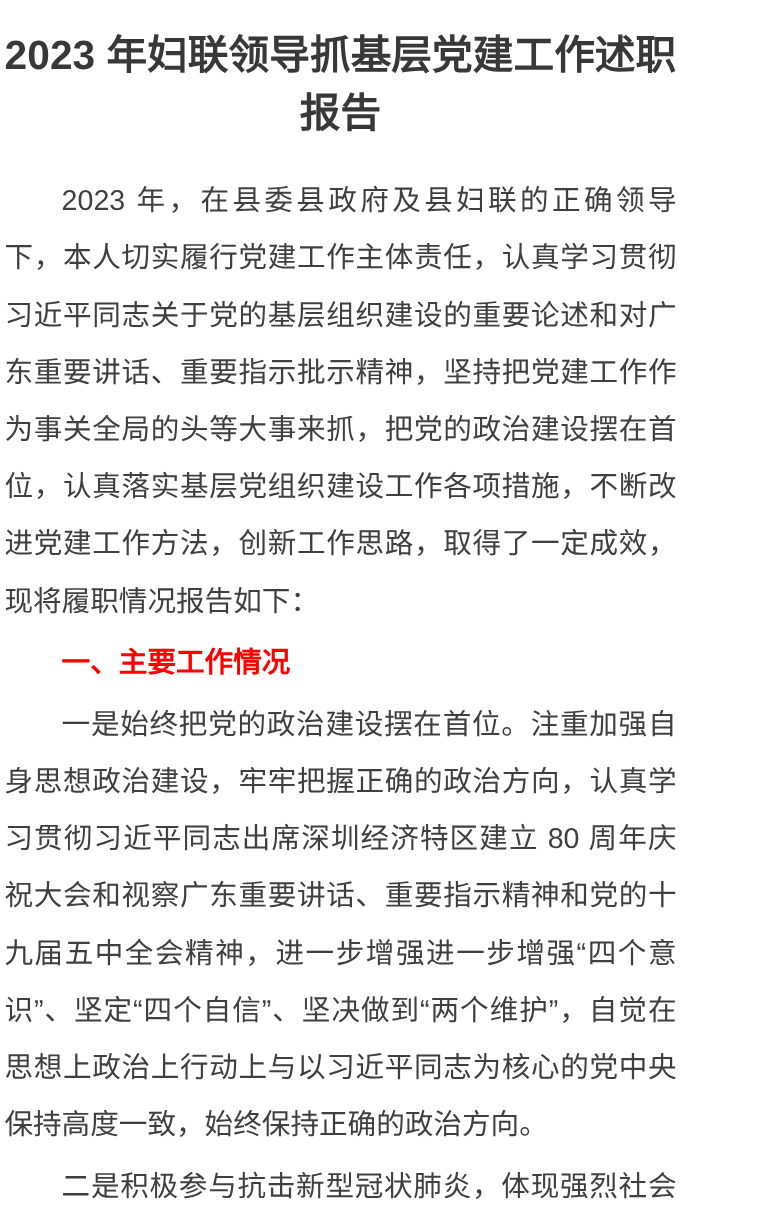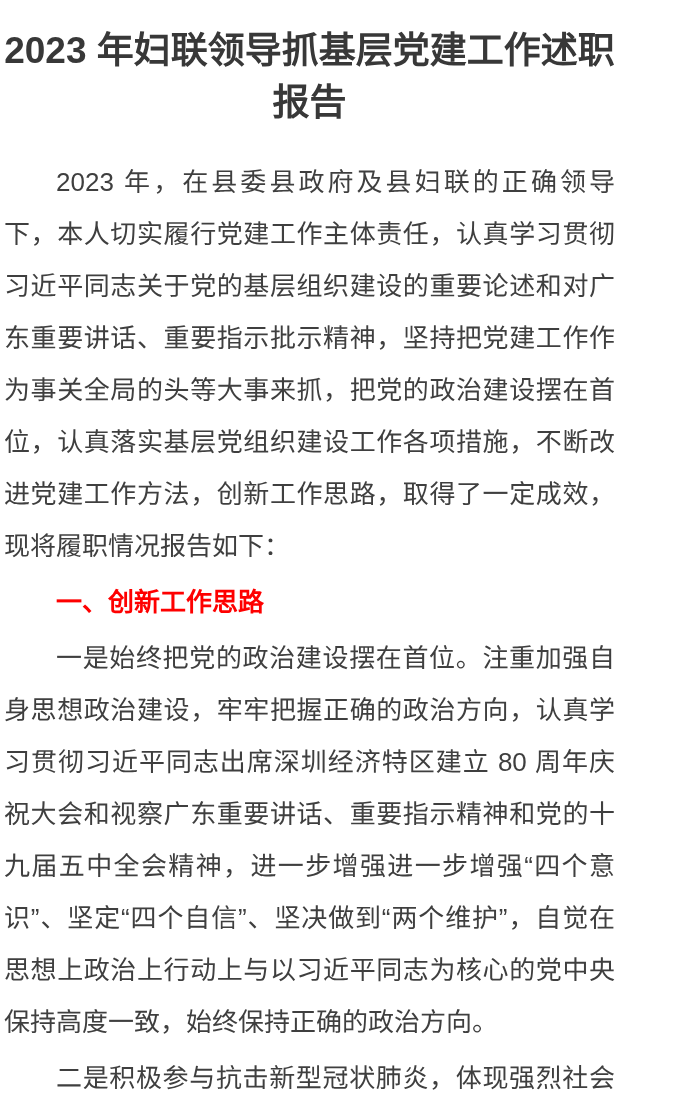--- a/index.html
+++ b/index.html
@@ -47,19 +47,19 @@
   }
 </style>
 </head>
 <body>
 
 <div class="doc">
   <h1 class="title">2023 年妇联领导抓基层党建工作述职报告</h1>
 
   <p class="para">2023 年，在县委县政府及县妇联的正确领导下，本人切实履行党建工作主体责任，认真学习贯彻习近平同志关于党的基层组织建设的重要论述和对广东重要讲话、重要指示批示精神，坚持把党建工作作为事关全局的头等大事来抓，把党的政治建设摆在首位，认真落实基层党组织建设工作各项措施，不断改进党建工作方法，创新工作思路，取得了一定成效，现将履职情况报告如下：</p>
 
-  <p class="para heading-red">一、创新工作思路</p>
+  <p class="para heading-red">一、主要工作情况</p>
 
 
   <p class="para">一是始终把党的政治建设摆在首位。注重加强自身思想政治建设，牢牢把握正确的政治方向，认真学习贯彻习近平同志出席深圳经济特区建立 80 周年庆祝大会和视察广东重要讲话、重要指示精神和党的十九届五中全会精神，进一步增强进一步增强“四个意识”、坚定“四个自信”、坚决做到“两个维护”，自觉在思想上政治上行动上与以习近平同志为核心的党中央保持高度一致，始终保持正确的政治方向。</p>
 
   <p class="para">二是积极参与抗击新型冠状肺炎，体现强烈社会责任感担当。2023 年初，新冠肺炎蔓延，按照县委、县政府的部署</p>
 </div>
 
 </body></html>

